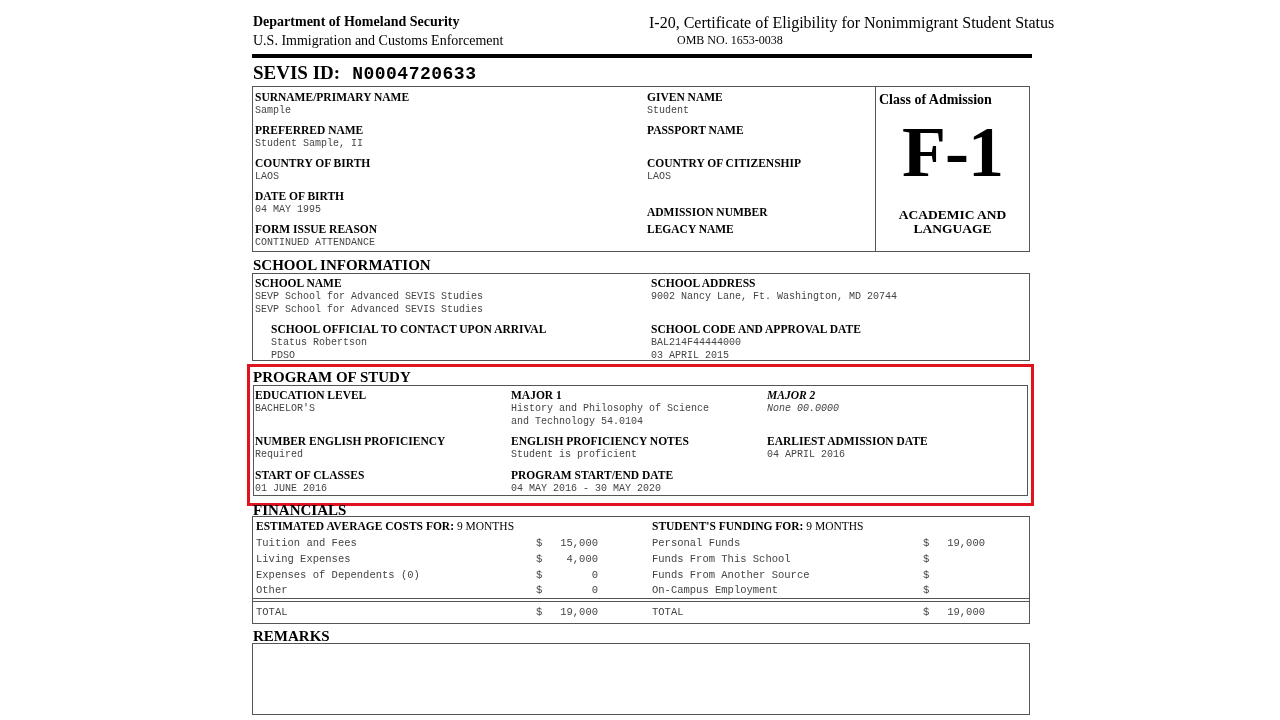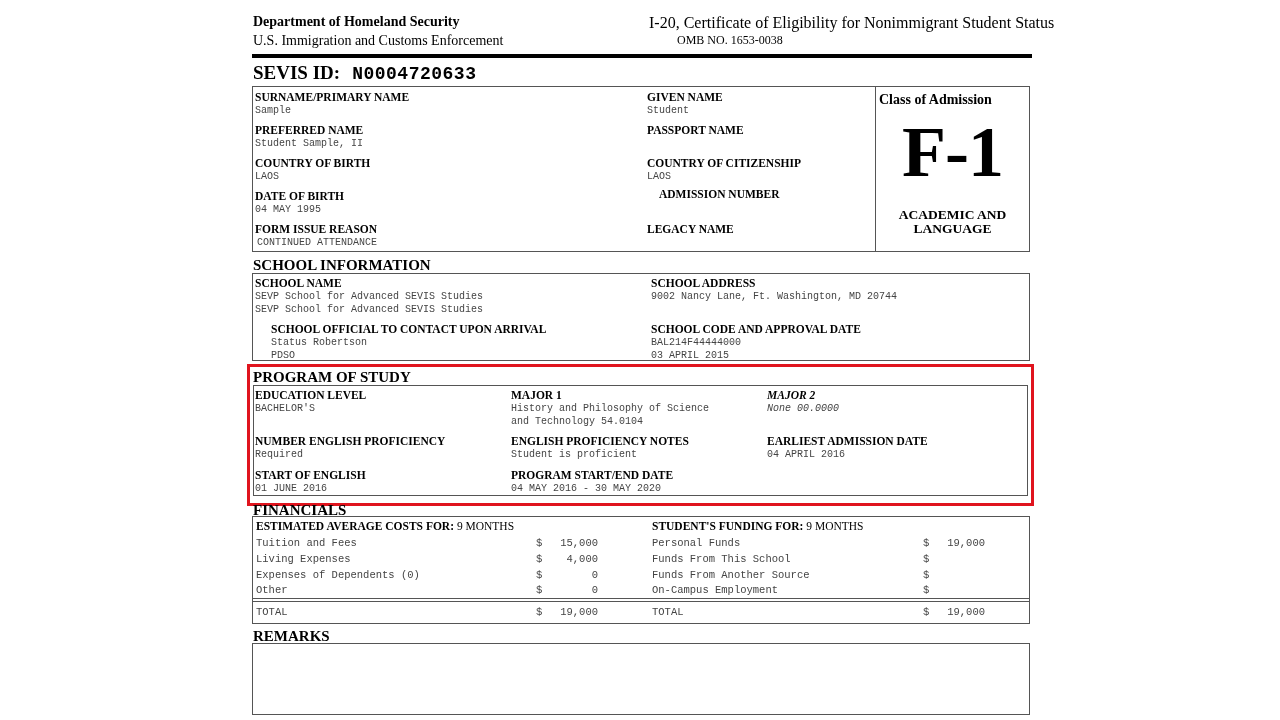--- a/index.html
+++ b/index.html
@@ -94,26 +94,26 @@
 </div>
 <div class="abs" style="left:647px; top:157px;">
   <div class="lbl">COUNTRY OF CITIZENSHIP</div>
   <div class="val">LAOS</div>
 </div>
 
 <div class="abs" style="left:255px; top:190px;">
   <div class="lbl">DATE OF BIRTH</div>
   <div class="val">04 MAY 1995</div>
 </div>
-<div class="abs" style="left:647px; top:188px;margin-left:12px;">
+<div class="abs" style="left:647px; top:206px;">
   <div class="lbl">ADMISSION NUMBER</div>
   <div class="val"></div>
 </div>
 
-<div class="abs" style="left:255px; top:223px;text-align:right;">
+<div class="abs" style="left:255px; top:223px;">
   <div class="lbl">FORM ISSUE REASON</div>
   <div class="val">CONTINUED ATTENDANCE</div>
 </div>
 <div class="abs" style="left:647px; top:223px;">
   <div class="lbl">LEGACY NAME</div>
   <div class="val"></div>
 </div>
 
 <div class="abs class-divider"></div>
 <div class="abs class-title">Class of Admission</div>
@@ -172,21 +172,21 @@
 <div class="abs" style="left:511px; top:435px;">
   <div class="lbl">ENGLISH PROFICIENCY NOTES</div>
   <div class="val">Student is proficient</div>
 </div>
 <div class="abs" style="left:767px; top:435px;">
   <div class="lbl">EARLIEST ADMISSION DATE</div>
   <div class="val">04 APRIL 2016</div>
 </div>
 
 <div class="abs" style="left:255px; top:469px;">
-  <div class="lbl">START OF ENGLISH</div>
+  <div class="lbl">START OF CLASSES</div>
   <div class="val">01 JUNE 2016</div>
 </div>
 <div class="abs" style="left:511px; top:469px;">
   <div class="lbl">PROGRAM START/END DATE</div>
   <div class="val">04 MAY 2016 - 30 MAY 2020</div>
 </div>
 
 <div class="abs section-title fin-title">FINANCIALS</div>
 <div class="abs box fin-box"></div>
 <div class="abs fin-sep1"></div>

